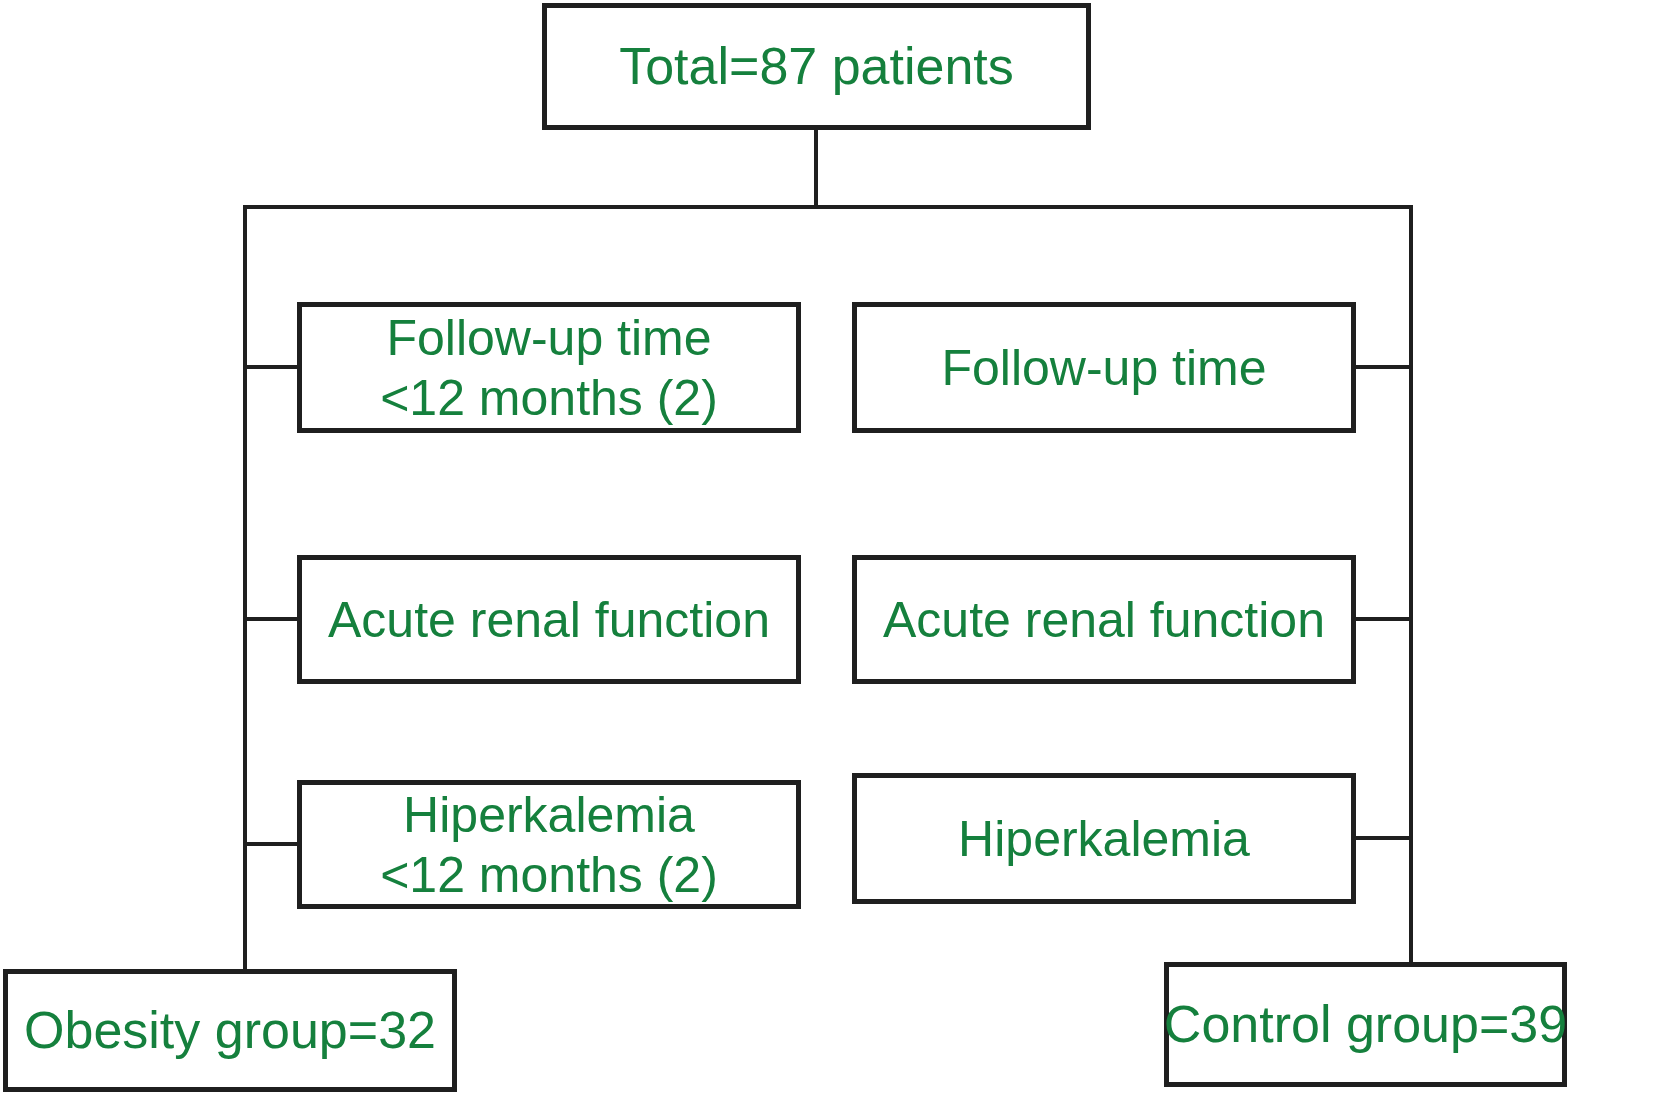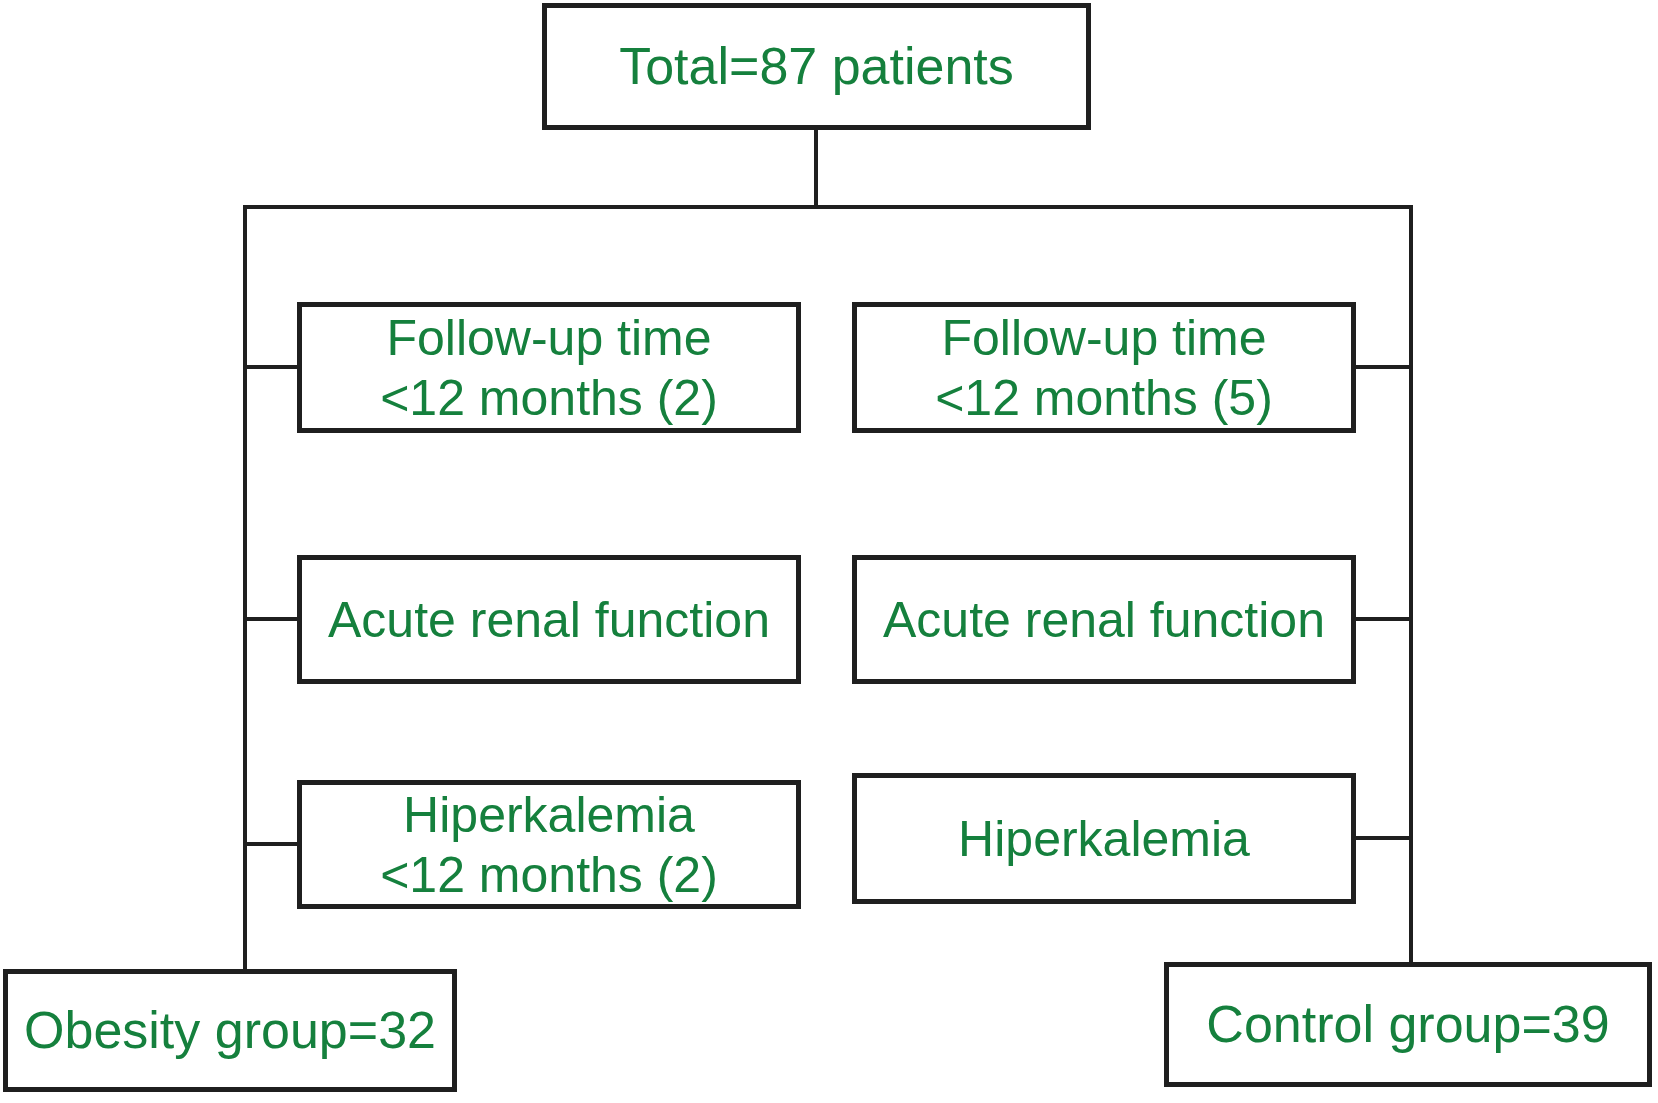--- a/index.html
+++ b/index.html
@@ -46,21 +46,21 @@
 
   
   #total-box   { left: 542px;  top: 3px;   width: 549px; height: 127px; }
   #excl-l1     { left: 297px;  top: 302px; width: 504px; height: 131px; }
   #excl-l2     { left: 297px;  top: 555px; width: 504px; height: 129px; }
   #excl-l3     { left: 297px;  top: 780px; width: 504px; height: 129px; }
   #excl-r1     { left: 852px;  top: 302px; width: 504px; height: 131px; }
   #excl-r2     { left: 852px;  top: 555px; width: 504px; height: 129px; }
   #excl-r3     { left: 852px;  top: 773px; width: 504px; height: 131px; }
   #obesity-box { left: 3px;    top: 969px; width: 454px; height: 123px; text-align: right; }
-  #control-box { left: 1164px; top: 962px; width: 488px; height: 125px; }
+  #control-box { left: 1164px; top: 962px; width: 403px; height: 125px; }
 
   
   #v-total        { left: 814px;  top: 130px; width: 4px;    height: 77px; }
   #h-bracket      { left: 243px;  top: 205px; width: 1170px; height: 4px; }
   #v-left-bracket { left: 243px;  top: 205px; width: 4px;    height: 766px; }
   #v-right-bracket{ left: 1409px; top: 205px; width: 4px;    height: 759px; }
   #c-l1           { left: 243px;  top: 365px; width: 56px;   height: 4px; }
   #c-l2           { left: 243px;  top: 617px; width: 56px;   height: 4px; }
   #c-l3           { left: 243px;  top: 842px; width: 56px;   height: 4px; }
   #c-r1           { left: 1354px; top: 365px; width: 57px;   height: 4px; }
@@ -94,21 +94,20 @@
   <div class="box excl" id="excl-l2">
     <div class="txt">Acute renal function</div>
   </div>
   <div class="box excl" id="excl-l3">
     <div class="txt">Hiperkalemia</div>
     <div class="txt">&lt;12 months (2)</div>
   </div>
 
   <div class="box excl" id="excl-r1">
     <div class="txt">Follow-up time</div>
-    <div class="txt">&lt;12 months (5)</div>
   </div>
   <div class="box excl" id="excl-r2">
     <div class="txt">Acute renal function</div>
   </div>
   <div class="box excl" id="excl-r3">
     <div class="txt">Hiperkalemia</div>
   </div>
 
   <div class="box big" id="obesity-box">
     <div class="txt">Obesity group=32</div>

